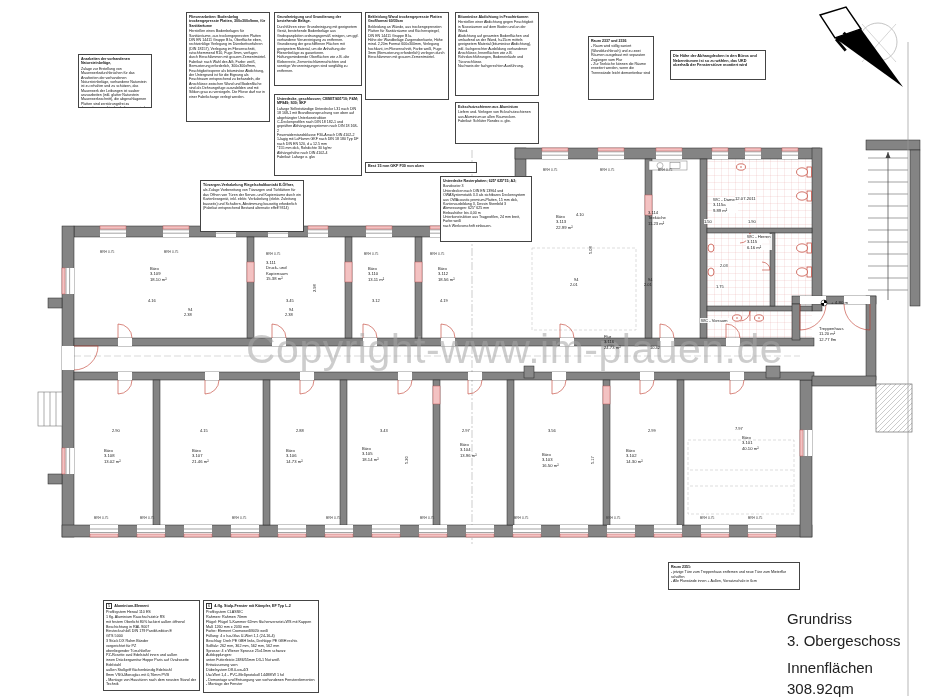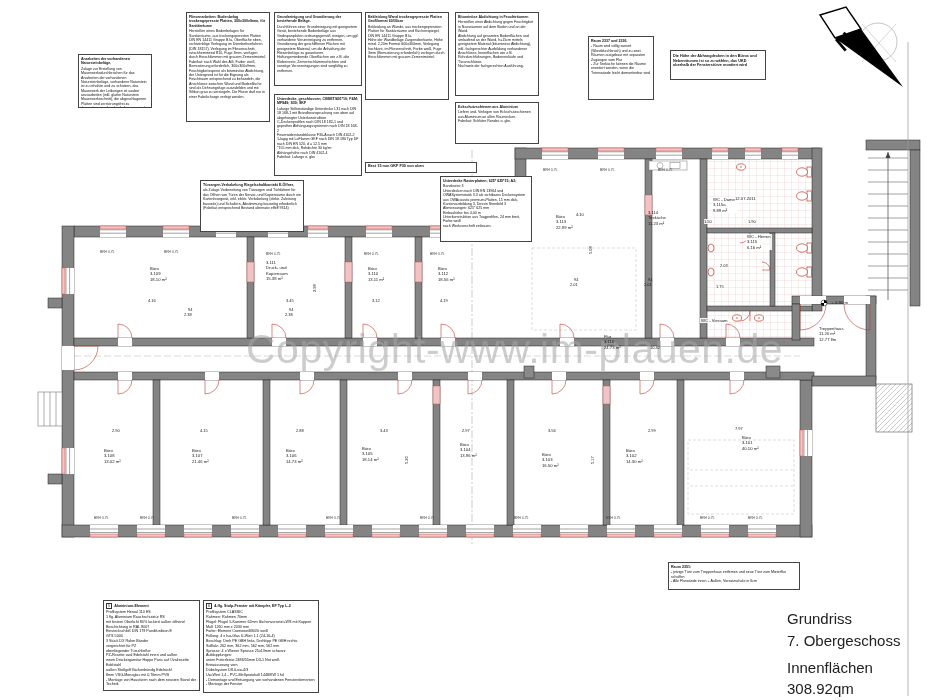--- a/index.html
+++ b/index.html
@@ -610,15 +610,15 @@
     <div class="dim brh" style="position: absolute; left: 700px; top: 516px;">
     <span>BRH 0.75</span>
   </div>
     <div class="dim brh" style="position: absolute; left: 748px; top: 516px;">
     <span>BRH 0.75</span>
   </div>
   </div>
 
 <div class="titleblock">
   <div>Grundriss</div>
-  <div>7. Obergeschoss</div>
+  <div>3. Obergeschoss</div>
   <div class="t3">Innenflächen  308.92qm</div>
 </div>
 
 </body></html>

